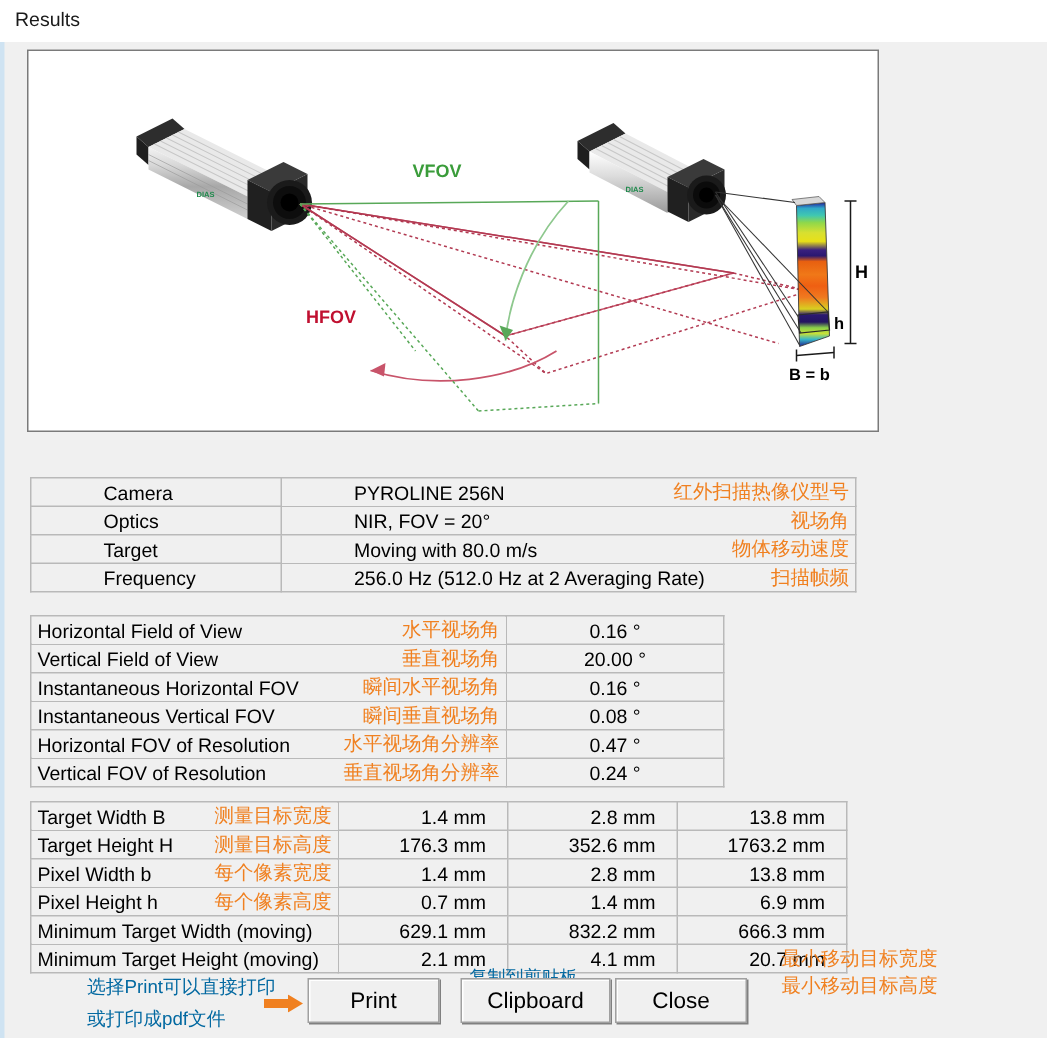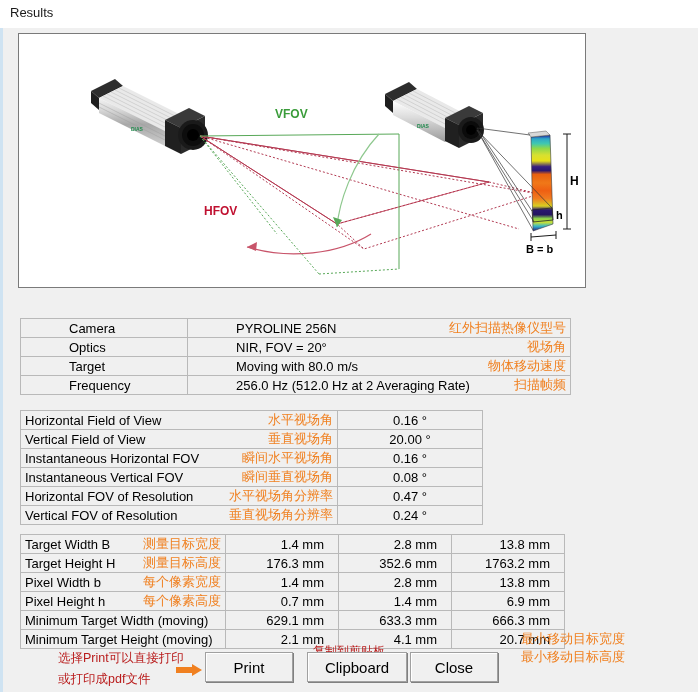--- a/index.html
+++ b/index.html
@@ -111,21 +111,21 @@
     display: flex; align-items: center; justify-content: center;
     cursor: default;
     box-sizing: border-box;
   }
   #btn-print    { left: 205px; top: 652px; width: 88px; height: 30px; }
   #btn-clipboard{ left: 307px; top: 652px; width: 100px; height: 30px; }
   #btn-close    { left: 410px; top: 652px; width: 88px; height: 30px; }
 
   .hint {
     position: absolute;
-    color: #b91c1c;
+    color: #0369a1;
     font-size: 12.5px;
     font-family: "Liberation Sans", sans-serif;
     white-space: nowrap;
   }
   #hint-print-1 { left: 58px; top: 650px; }
   #hint-print-2 { left: 58px; top: 671px; }
   #hint-clipboard { left: 313px; top: 643px; font-size: 12px; }
   #arrow-print {
     position: absolute; left: 176px; top: 662px;
     width: 26px; height: 12px;
@@ -421,21 +421,21 @@
           </td>
           <td class="cD">0.7 mm</td>
           <td class="cD">1.4 mm</td>
           <td class="cD">6.9 mm</td>
         </tr>
         <tr>
           <td class="c1 lbl">
             <span>Minimum Target Width (moving)</span>
           </td>
           <td class="cD">629.1 mm</td>
-          <td class="cD">633.3 mm</td>
+          <td class="cD">832.2 mm</td>
           <td class="cD">666.3 mm</td>
         </tr>
         <tr>
           <td class="c1 lbl">
             <span>Minimum Target Height (moving)</span>
           </td>
           <td class="cD">2.1 mm</td>
           <td class="cD">4.1 mm</td>
           <td class="cD">20.7 mm</td>
         </tr>

